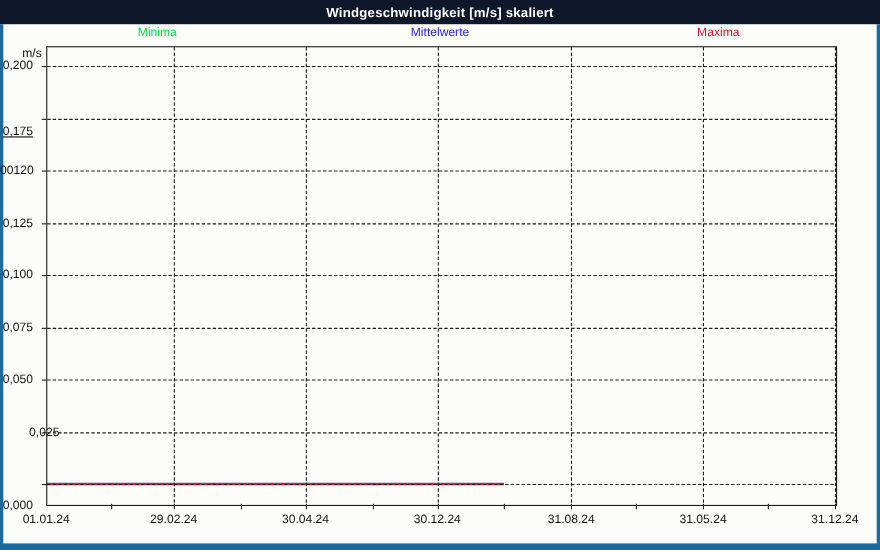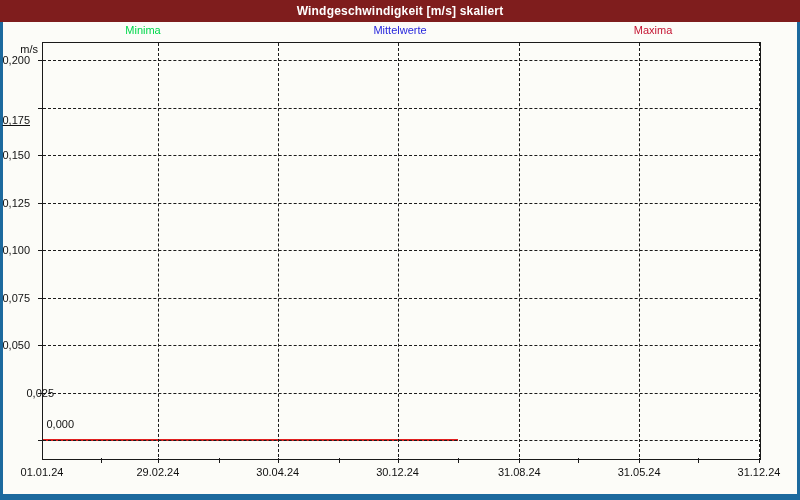--- a/index.html
+++ b/index.html
@@ -26,21 +26,21 @@
   .xtick-label{position:absolute;width:70px;margin-left:-35px;text-align:center;font-size:11px;color:#111;}
   .axis-unit{position:absolute;left:0;width:38px;text-align:right;font-size:11px;color:#111;}
   .series-line{position:absolute;height:2px;}
   .layer{position:absolute;left:0;top:0;width:800px;height:500px;pointer-events:none;}
 </style>
 </head>
 <body>
 
 <div class="window" style="background: rgb(252, 252, 248);">
 
-  <div class="titlebar" style="background: #7f1d1d;">
+  <div class="titlebar" style="background: #0f172a;">
     <span class="title">Windgeschwindigkeit [m/s] skaliert</span>
   </div>
 
   <div class="frame left" style="background: rgb(29, 106, 158);"></div>
   <div class="frame right" style="background: rgb(29, 106, 158);"></div>
   <div class="frame bottom" style="background: rgb(29, 106, 158);"></div>
 
   <div class="legend">
     <span class="item" id="legend-0" style="color: rgb(0, 216, 76); left: 143px;">Minima</span>
     <span class="item" id="legend-1" style="color: rgb(38, 38, 221); left: 400px;">Mittelwerte</span>
@@ -71,33 +71,33 @@
       <div class="gridline-v" style="left: 639.173px; top: 43px; height: 414px;"></div>
       <div class="gridline-v" style="left: 759px; top: 43px; height: 414px;"></div>
     </div>
   <div class="plotbox"></div>
   <div class="layer" id="axis-layer">
       <div class="tick" style="left: 38px; top: 60px; width: 4px; height: 1px;"></div>
       <div class="ytick-label" style="top: 54px;">0,200</div>
       <div class="tick" style="left: 38px; top: 107.5px; width: 4px; height: 1px;"></div>
       <div class="ytick-label" style="top: 114px; text-decoration: underline;">0,175</div>
       <div class="tick" style="left: 38px; top: 155px; width: 4px; height: 1px;"></div>
-      <div class="ytick-label" style="top: 149px;">0,150</div>
+      <div class="ytick-label" style="top: 149px;">00120</div>
       <div class="tick" style="left: 38px; top: 202.5px; width: 4px; height: 1px;"></div>
       <div class="ytick-label" style="top: 196.5px;">0,125</div>
       <div class="tick" style="left: 38px; top: 250px; width: 4px; height: 1px;"></div>
       <div class="ytick-label" style="top: 244px;">0,100</div>
       <div class="tick" style="left: 38px; top: 297.5px; width: 4px; height: 1px;"></div>
       <div class="ytick-label" style="top: 291.5px;">0,075</div>
       <div class="tick" style="left: 38px; top: 345px; width: 4px; height: 1px;"></div>
       <div class="ytick-label" style="top: 339px;">0,050</div>
       <div class="tick" style="left: 38px; top: 392.5px; width: 4px; height: 1px;"></div>
       <div class="ytick-label" style="top: 386.5px; padding-left: 24px;">0,025</div>
       <div class="tick" style="left: 38px; top: 440px; width: 4px; height: 1px;"></div>
-      <div class="ytick-label" style="top: 418px; padding-left: 44px;">0,000</div>
+      <div class="ytick-label" style="top: 454px;">0,000</div>
       <div class="xtick-label" style="left: 42px; top: 466px;">01.01.24</div>
       <div class="xtick-label" style="left: 157.899px; top: 466px;">29.02.24</div>
       <div class="xtick-label" style="left: 277.726px; top: 466px;">30.04.24</div>
       <div class="xtick-label" style="left: 397.553px; top: 466px;">30.12.24</div>
       <div class="xtick-label" style="left: 519.345px; top: 466px;">31.08.24</div>
       <div class="xtick-label" style="left: 639.173px; top: 466px;">31.05.24</div>
       <div class="xtick-label" style="left: 759px; top: 466px;">31.12.24</div>
       <div class="tick" style="left: 100.932px; top: 458px; width: 1px; height: 5px;"></div>
       <div class="tick" style="left: 157.899px; top: 458px; width: 1px; height: 5px;"></div>
       <div class="tick" style="left: 218.795px; top: 458px; width: 1px; height: 5px;"></div>

